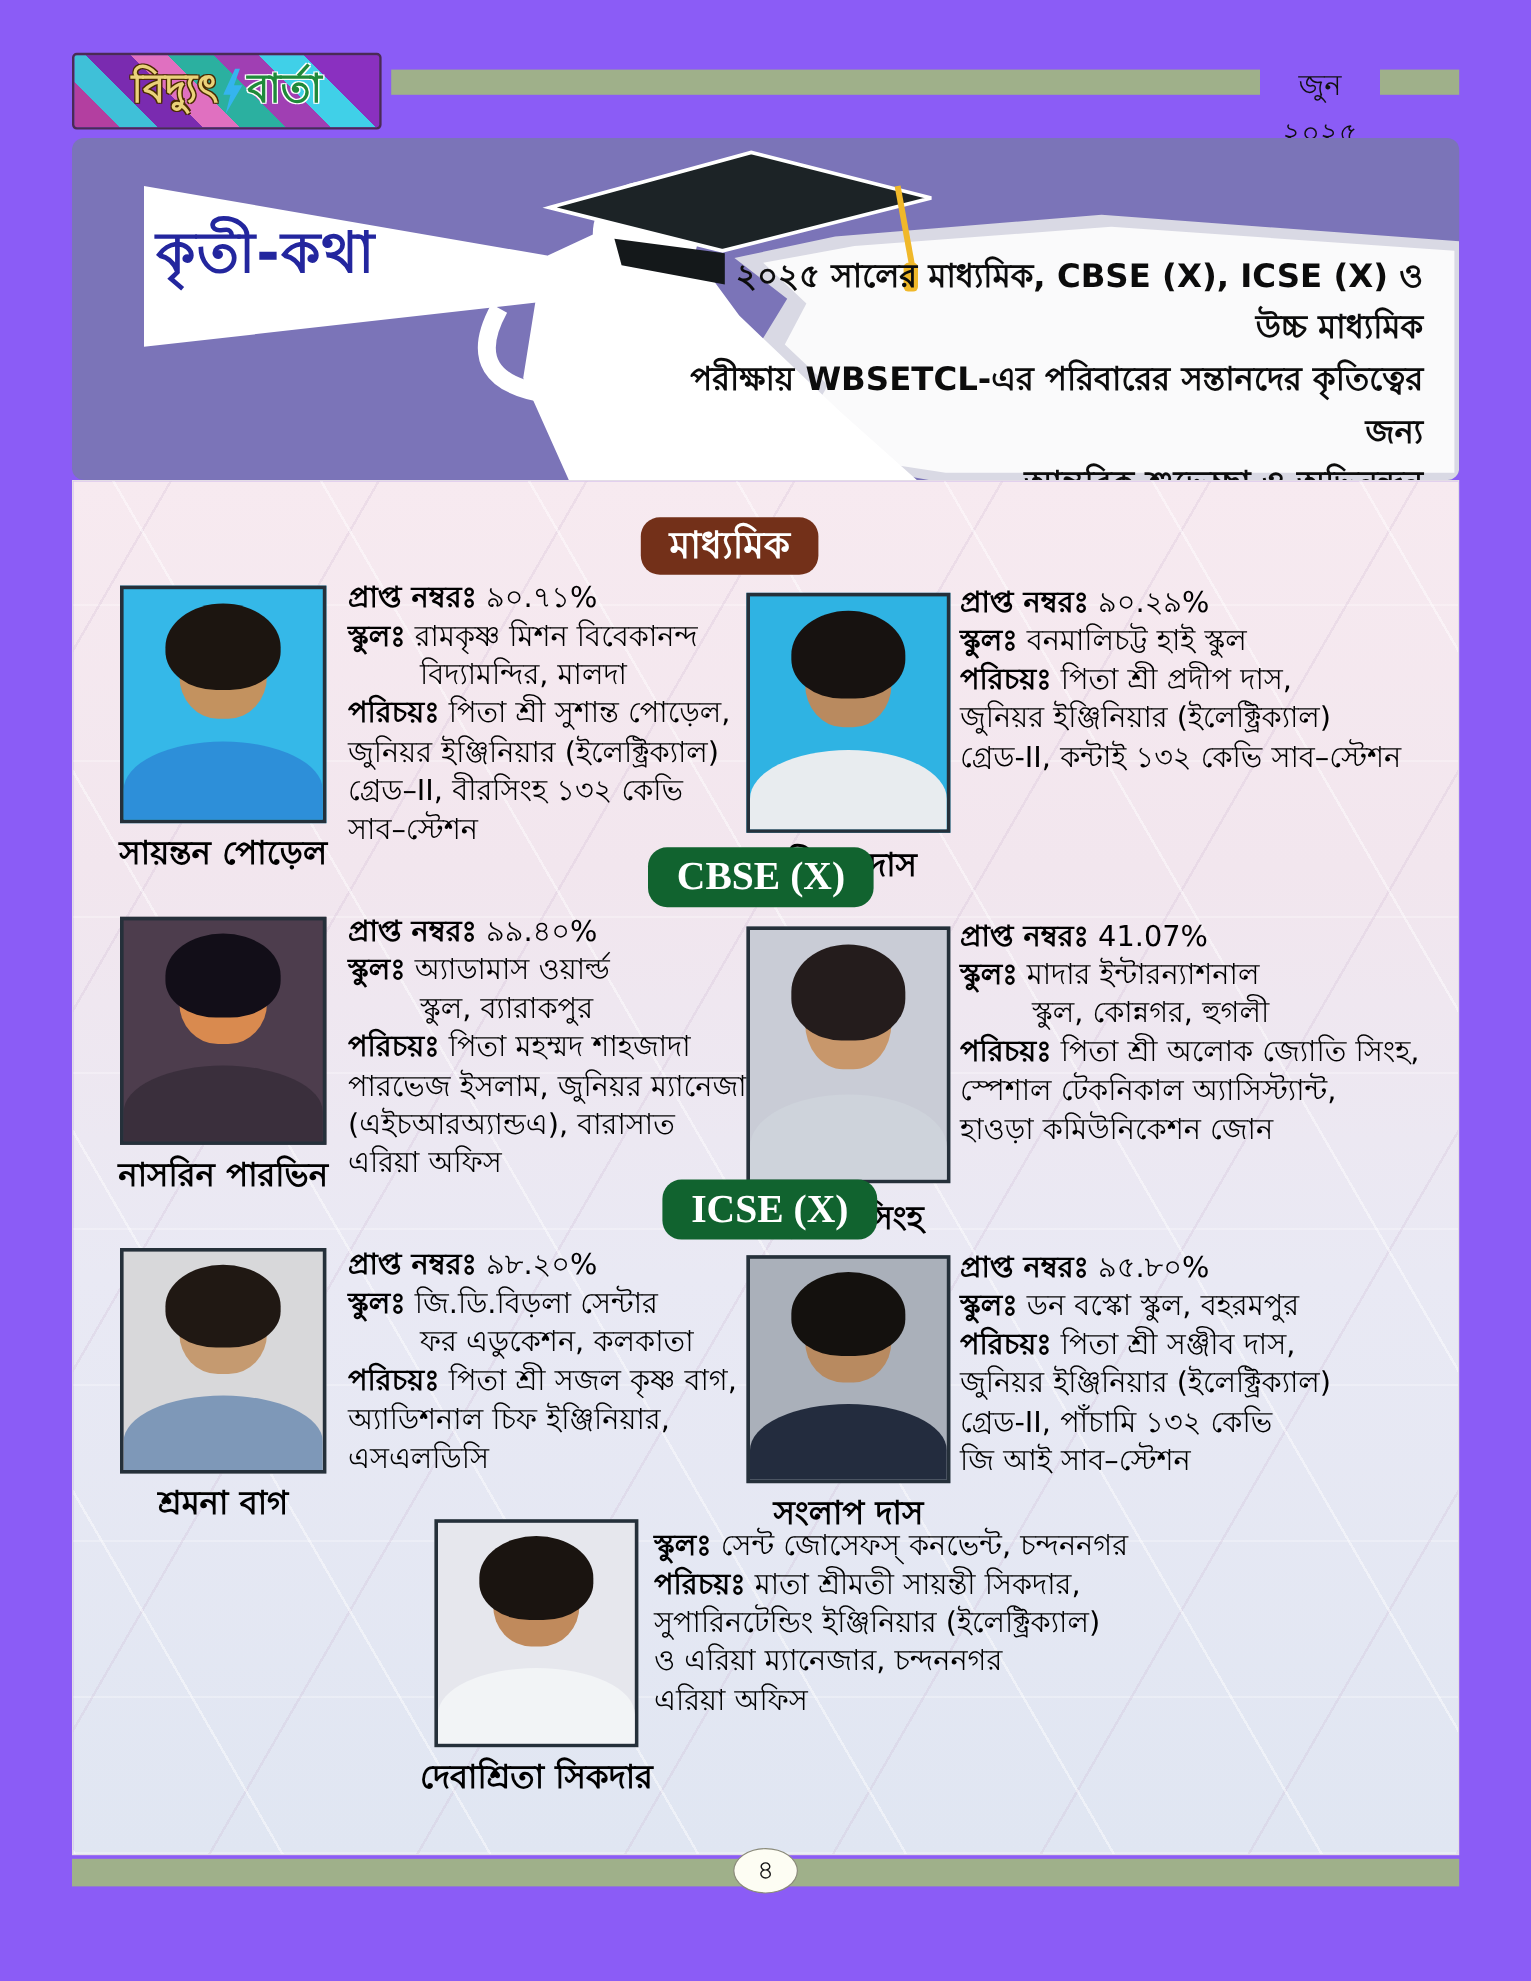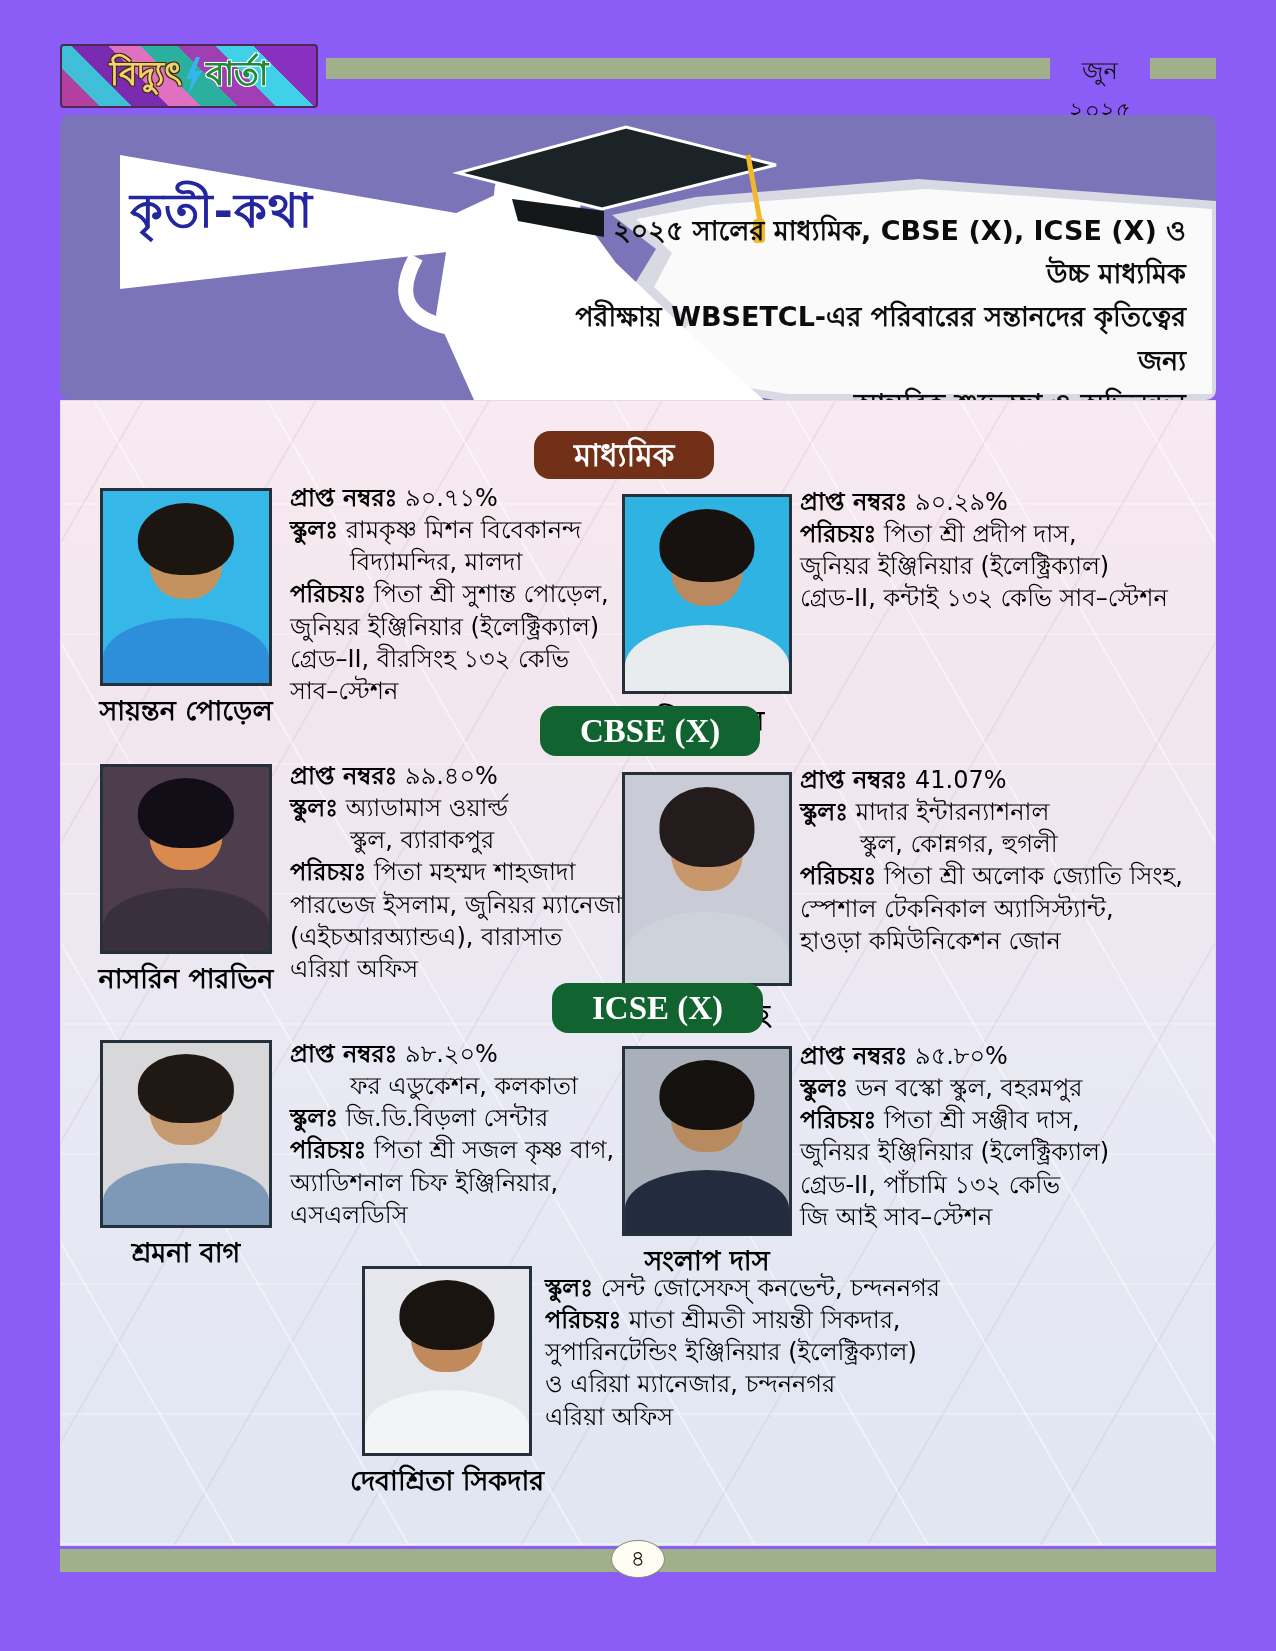--- a/index.html
+++ b/index.html
@@ -49,21 +49,21 @@
     background:
       repeating-linear-gradient(60deg, rgba(255,255,255,0.45) 0 2px, rgba(255,255,255,0) 2px 150px),
       repeating-linear-gradient(-60deg, rgba(200,175,205,0.22) 0 2px, rgba(255,255,255,0) 2px 150px),
       repeating-linear-gradient(0deg, rgba(255,255,255,0.28) 0 2px, rgba(255,255,255,0) 2px 130px),
       linear-gradient(180deg,#f7eaf0 0%, #f2e6ee 28%, #e9e9f4 58%, #e0e6f2 100%);
     border:1px solid #e3dde6;
   }
 
   .badge {
     position:absolute; color:#fff; font-weight:bold; text-align:right;
-    border-radius:16px; line-height:1.1; padding:7px 40px;
+    border-radius:16px; line-height:1.1; padding:7px 24px;
   }
   .badge.bn { font-size:31px; }
   .badge.en { font-family:"Liberation Serif", serif; font-size:33px; }
 
   
   .photo {
     position:absolute; border:3px solid #25303a; overflow:hidden;
     background:var(--bg);
   }
   .photo .hair {
@@ -161,20 +161,21 @@
     <div class="tline">গ্রেড–II, বীরসিংহ ১৩২ কেভি</div>
     <div class="tline">সাব–স্টেশন</div>
   </div>
 
   <div class="photo p2" style="left:622px; top:494px; width:170px; height:200px;">
       <i class="hair"></i>
     </div>
   <div class="sname" style="left:608px; top:700px; width:200px;">প্রীতম দাস</div>
   <div class="details" style="left:800px; top:486px; width:410px;">
     <div class="tline"><b class="lbl">প্রাপ্ত নম্বরঃ</b> <span>৯০.২৯%</span></div>
+    <div class="tline"><b class="lbl">স্কুলঃ</b> <span>বনমালিচট্ট হাই স্কুল</span></div>
     <div class="tline"><b class="lbl">পরিচয়ঃ</b> <span>পিতা শ্রী প্রদীপ দাস,</span></div>
     <div class="tline">জুনিয়র ইঞ্জিনিয়ার (ইলেক্ট্রিক্যাল)</div>
     <div class="tline">গ্রেড-II, কন্টাই ১৩২ কেভি সাব–স্টেশন</div>
   </div>
 
   <div class="badge en" style="left:540px; top:706px; background:#11632f;">CBSE (X)</div>
 
   <div class="photo p3" style="left:100px; top:764px; width:172px; height:190px;">
       <i class="hair"></i>
     </div>
@@ -203,22 +204,22 @@
   </div>
 
   <div class="badge en" style="left:552px; top:983px; background:#11632f;">ICSE (X)</div>
 
   <div class="photo p5" style="left:100px; top:1040px; width:172px; height:188px;">
       <i class="hair"></i>
     </div>
   <div class="sname" style="left:90px; top:1232px; width:192px;">শ্রমনা বাগ</div>
   <div class="details" style="left:290px; top:1038px; width:334px;">
     <div class="tline"><b class="lbl">প্রাপ্ত নম্বরঃ</b> <span>৯৮.২০%</span></div>
+    <div class="tline"><b class="lbl">স্কুলঃ</b> <span>জি.ডি.বিড়লা সেন্টার</span></div>
     <div class="tline ind">ফর এডুকেশন, কলকাতা</div>
-    <div class="tline"><b class="lbl">স্কুলঃ</b> <span>জি.ডি.বিড়লা সেন্টার</span></div>
     <div class="tline"><b class="lbl">পরিচয়ঃ</b> <span>পিতা শ্রী সজল কৃষ্ণ বাগ,</span></div>
     <div class="tline">অ্যাডিশনাল চিফ ইঞ্জিনিয়ার,</div>
     <div class="tline">এসএলডিসি</div>
   </div>
 
   <div class="photo p6" style="left:622px; top:1046px; width:170px; height:190px;">
       <i class="hair"></i>
     </div>
   <div class="sname" style="left:602px; top:1240px; width:210px;">সংলাপ দাস</div>
   <div class="details" style="left:800px; top:1040px; width:410px;">

